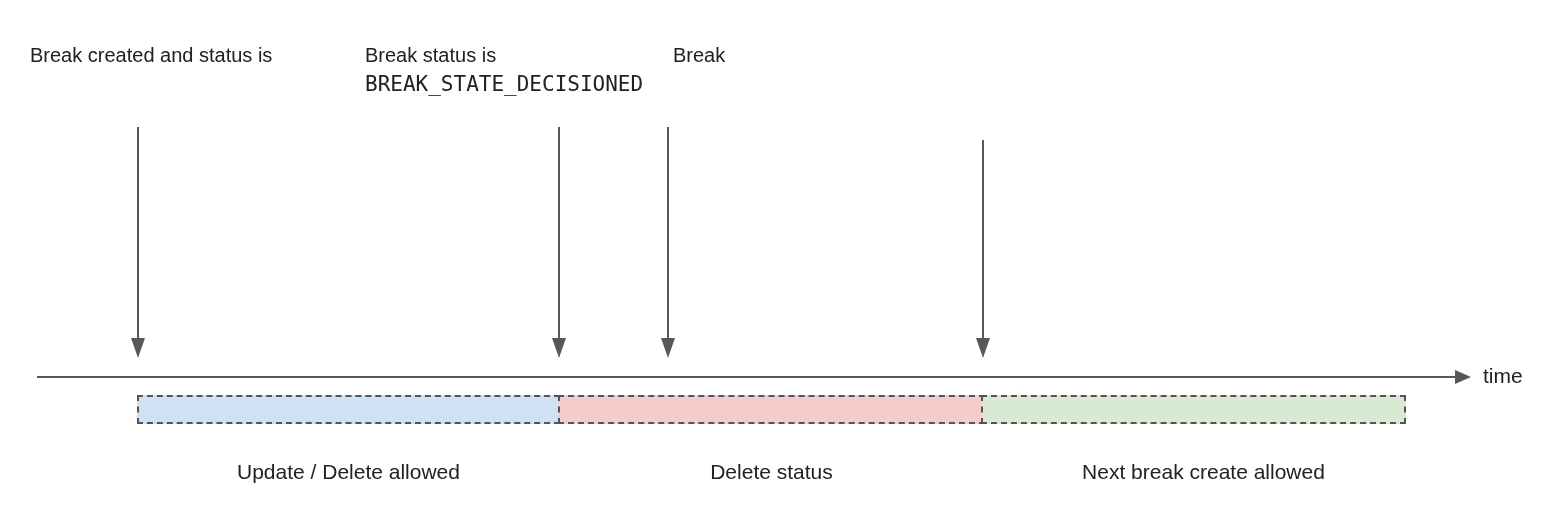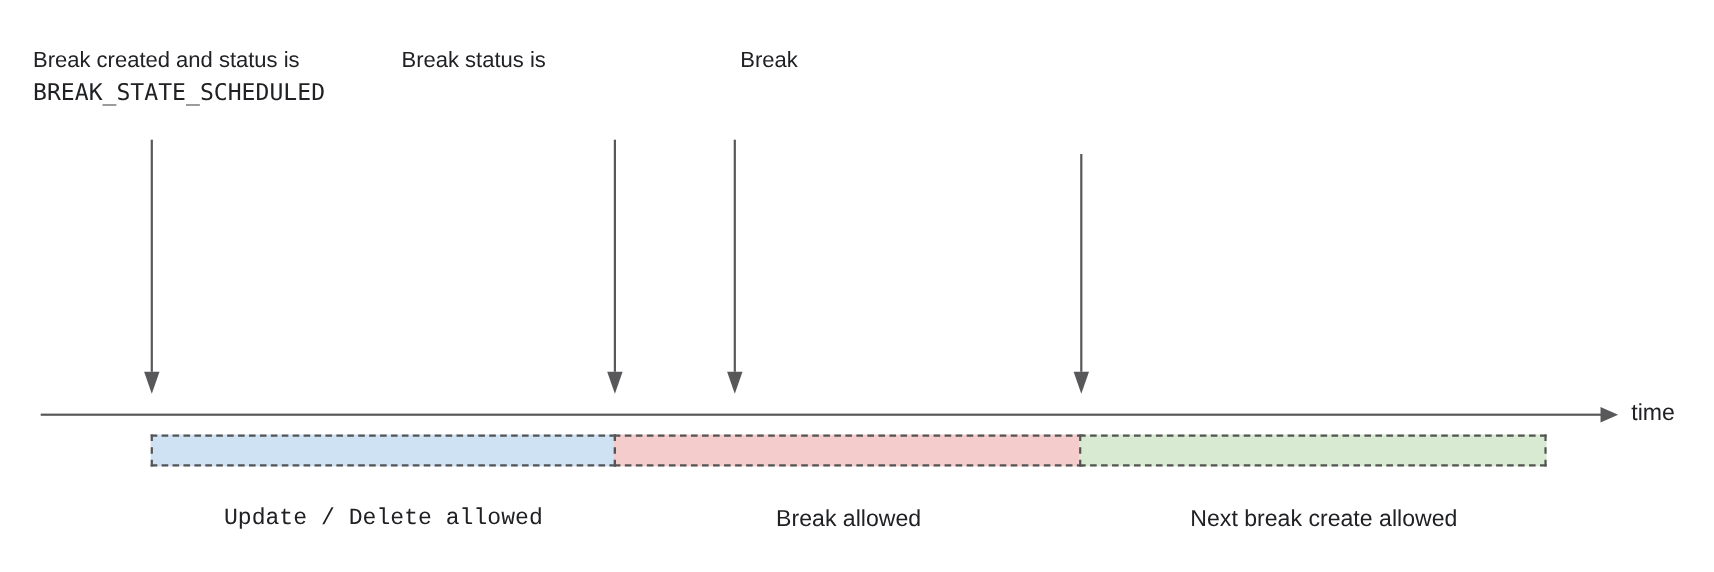--- a/index.html
+++ b/index.html
@@ -30,36 +30,36 @@
   .tl-line{position:absolute;left:37px;top:376px;width:1420px;height:2px;background:#58585a;}
   .tl-head{position:absolute;left:1455px;top:370px;width:0;height:0;border-left:16px solid #58585a;border-top:7px solid transparent;border-bottom:7px solid transparent;}
   .tl-label{position:absolute;left:1483px;top:364px;font-size:21px;text-align:right;}
   
   .seg{position:absolute;top:395px;height:29px;border:2px dashed #545454;box-sizing:border-box;}
   .seg-blue{left:137px;width:423px;background:#cfe2f3;}
   .seg-pink{left:558px;width:427px;background:#f4cccc;}
   .seg-green{left:981px;width:425px;background:#d9ead3;}
   
   .seg-label{position:absolute;top:459px;font-size:21px;line-height:26px;text-align:center;white-space:nowrap;}
-  .lab1{left:137px;width:423px;font-family:Liberation Mono, monospace;}
+  .lab1{left:137px;width:423px;}
   .lab2{left:558px;width:427px;}
   .lab3{left:981px;width:445px;text-align:center;}
 </style>
 </head>
 <body>
 
 <div id="canvas">
 
   <div class="ann ann1">
     <div>Break created and status is</div>
-    <div class="code">BREAK_STATE_SCHEDULED</div>
   </div>
 
   <div class="ann ann2">
     <div>Break status is</div>
+    <div class="code">BREAK_STATE_DECISIONED</div>
   </div>
 
   <div class="ann ann3">
     <div>Break</div>
   </div>
 
 
   <div class="varrow a1">
     <div class="shaft"></div>
     <div class="head"></div>
@@ -79,16 +79,16 @@
 
   <div class="tl-line"></div>
   <div class="tl-head"></div>
   <div class="tl-label">time</div>
 
   <div class="seg seg-blue"></div>
   <div class="seg seg-pink"></div>
   <div class="seg seg-green"></div>
 
   <div class="seg-label lab1">Update / Delete allowed</div>
-  <div class="seg-label lab2">Break allowed</div>
+  <div class="seg-label lab2">Delete status</div>
   <div class="seg-label lab3">Next break create allowed</div>
 
 </div>
 
 </body></html>

